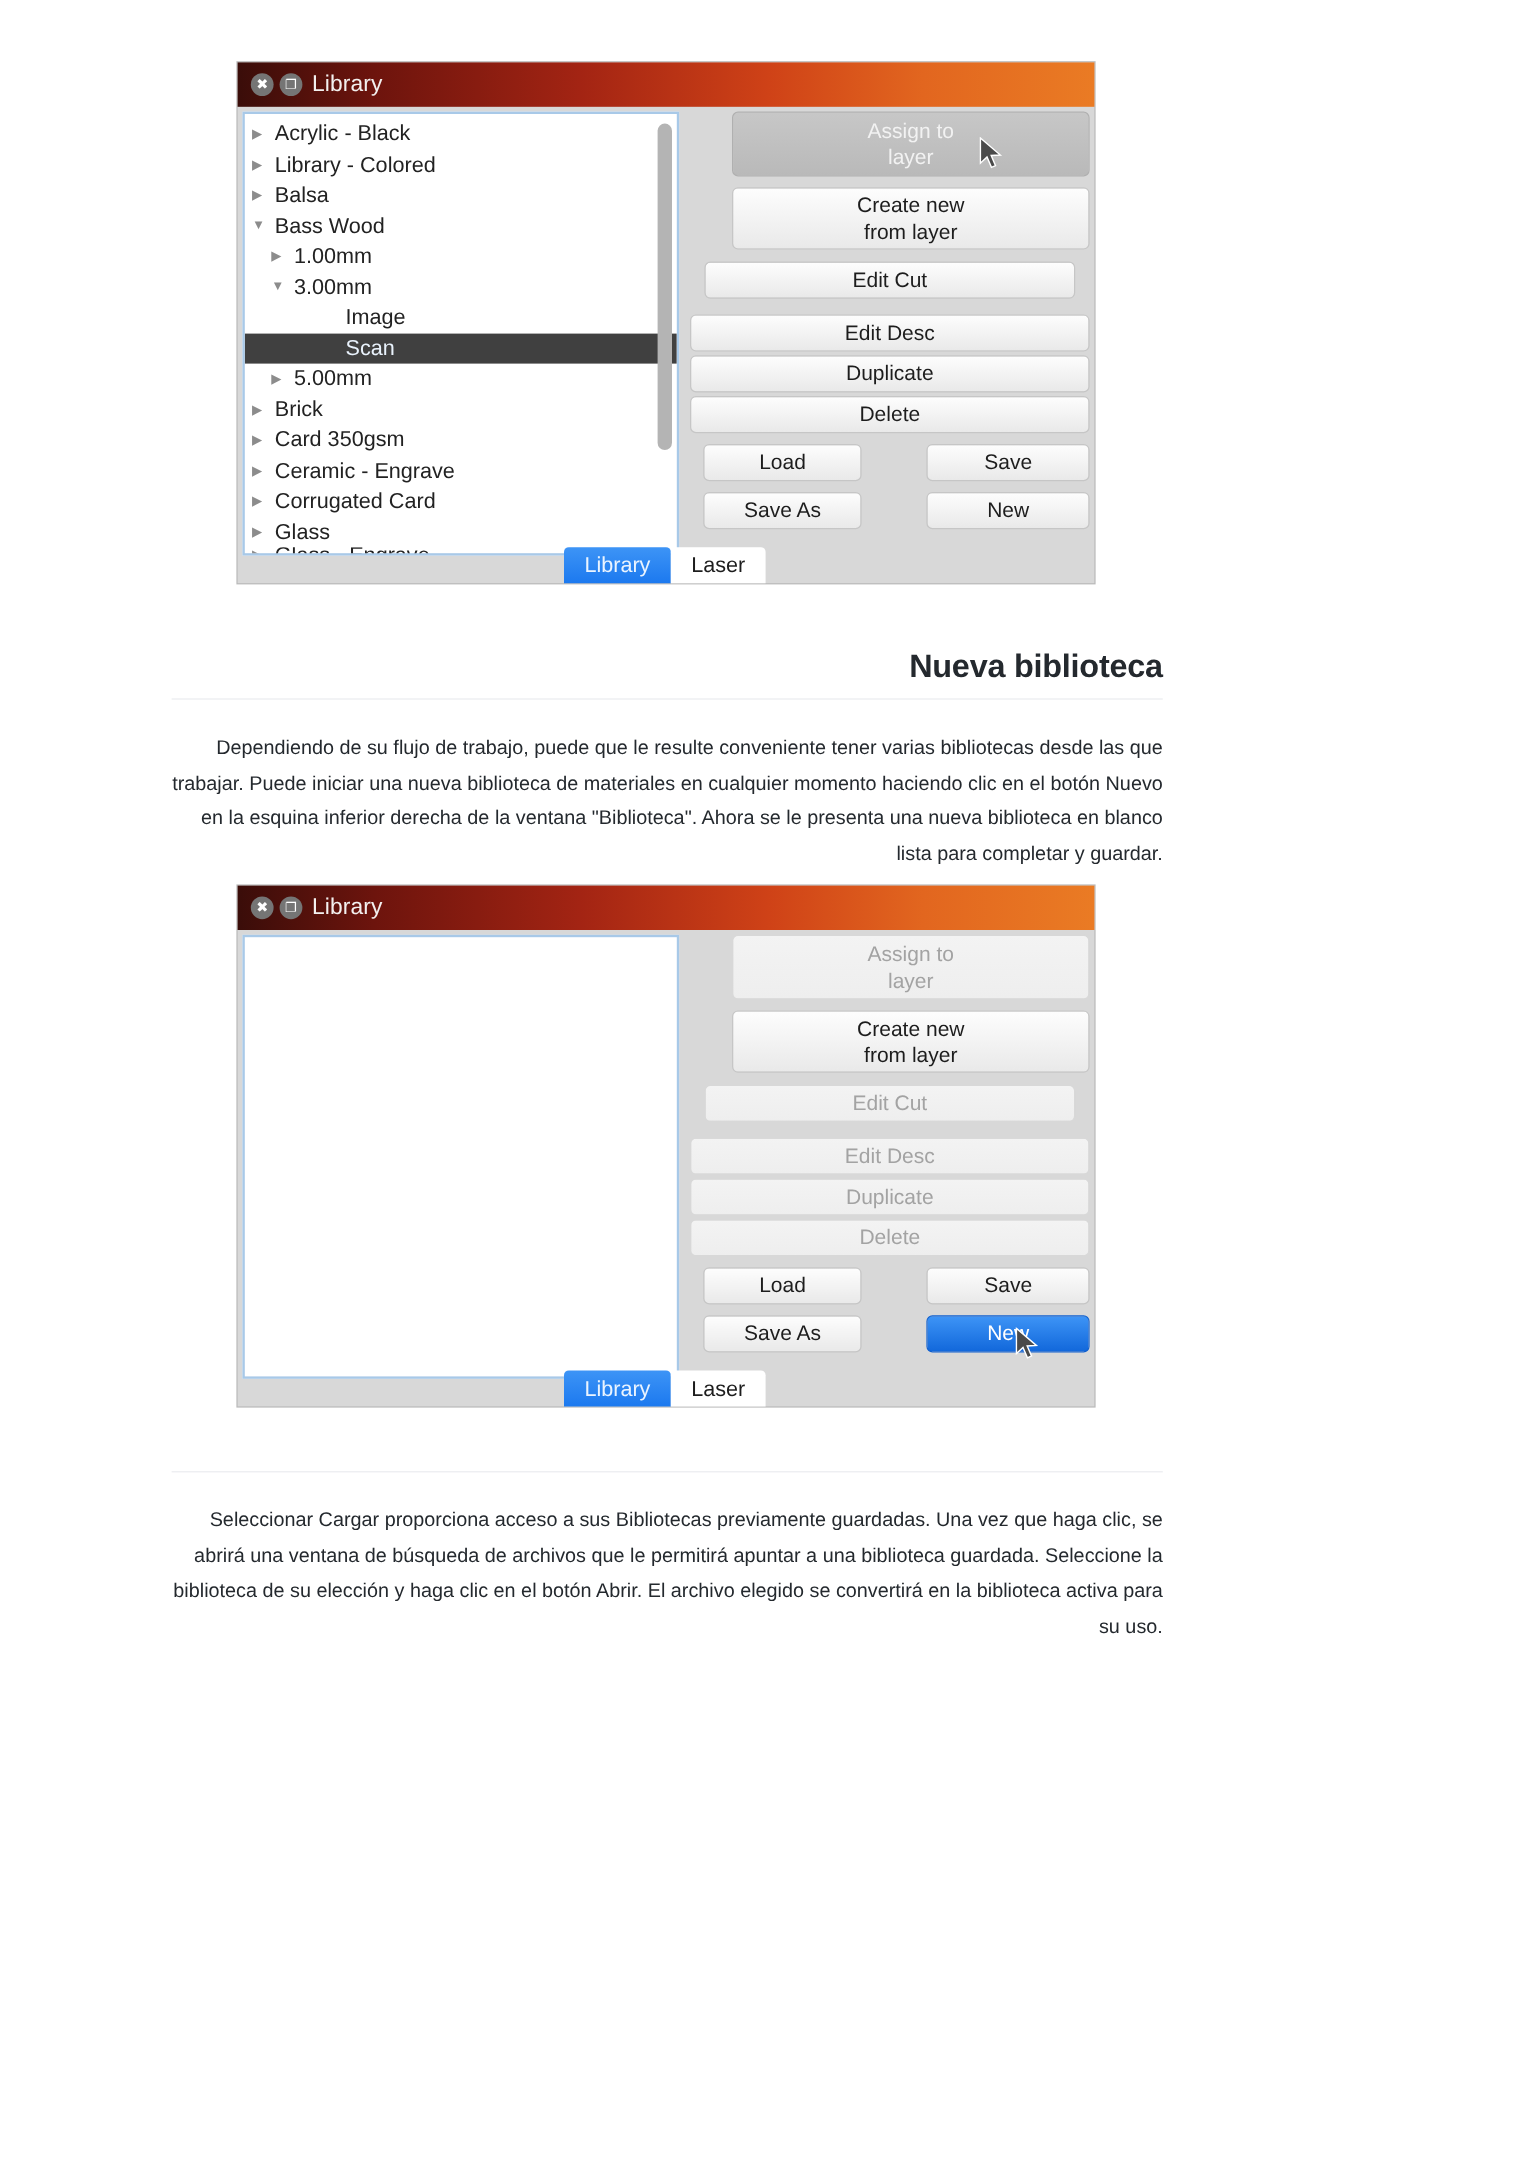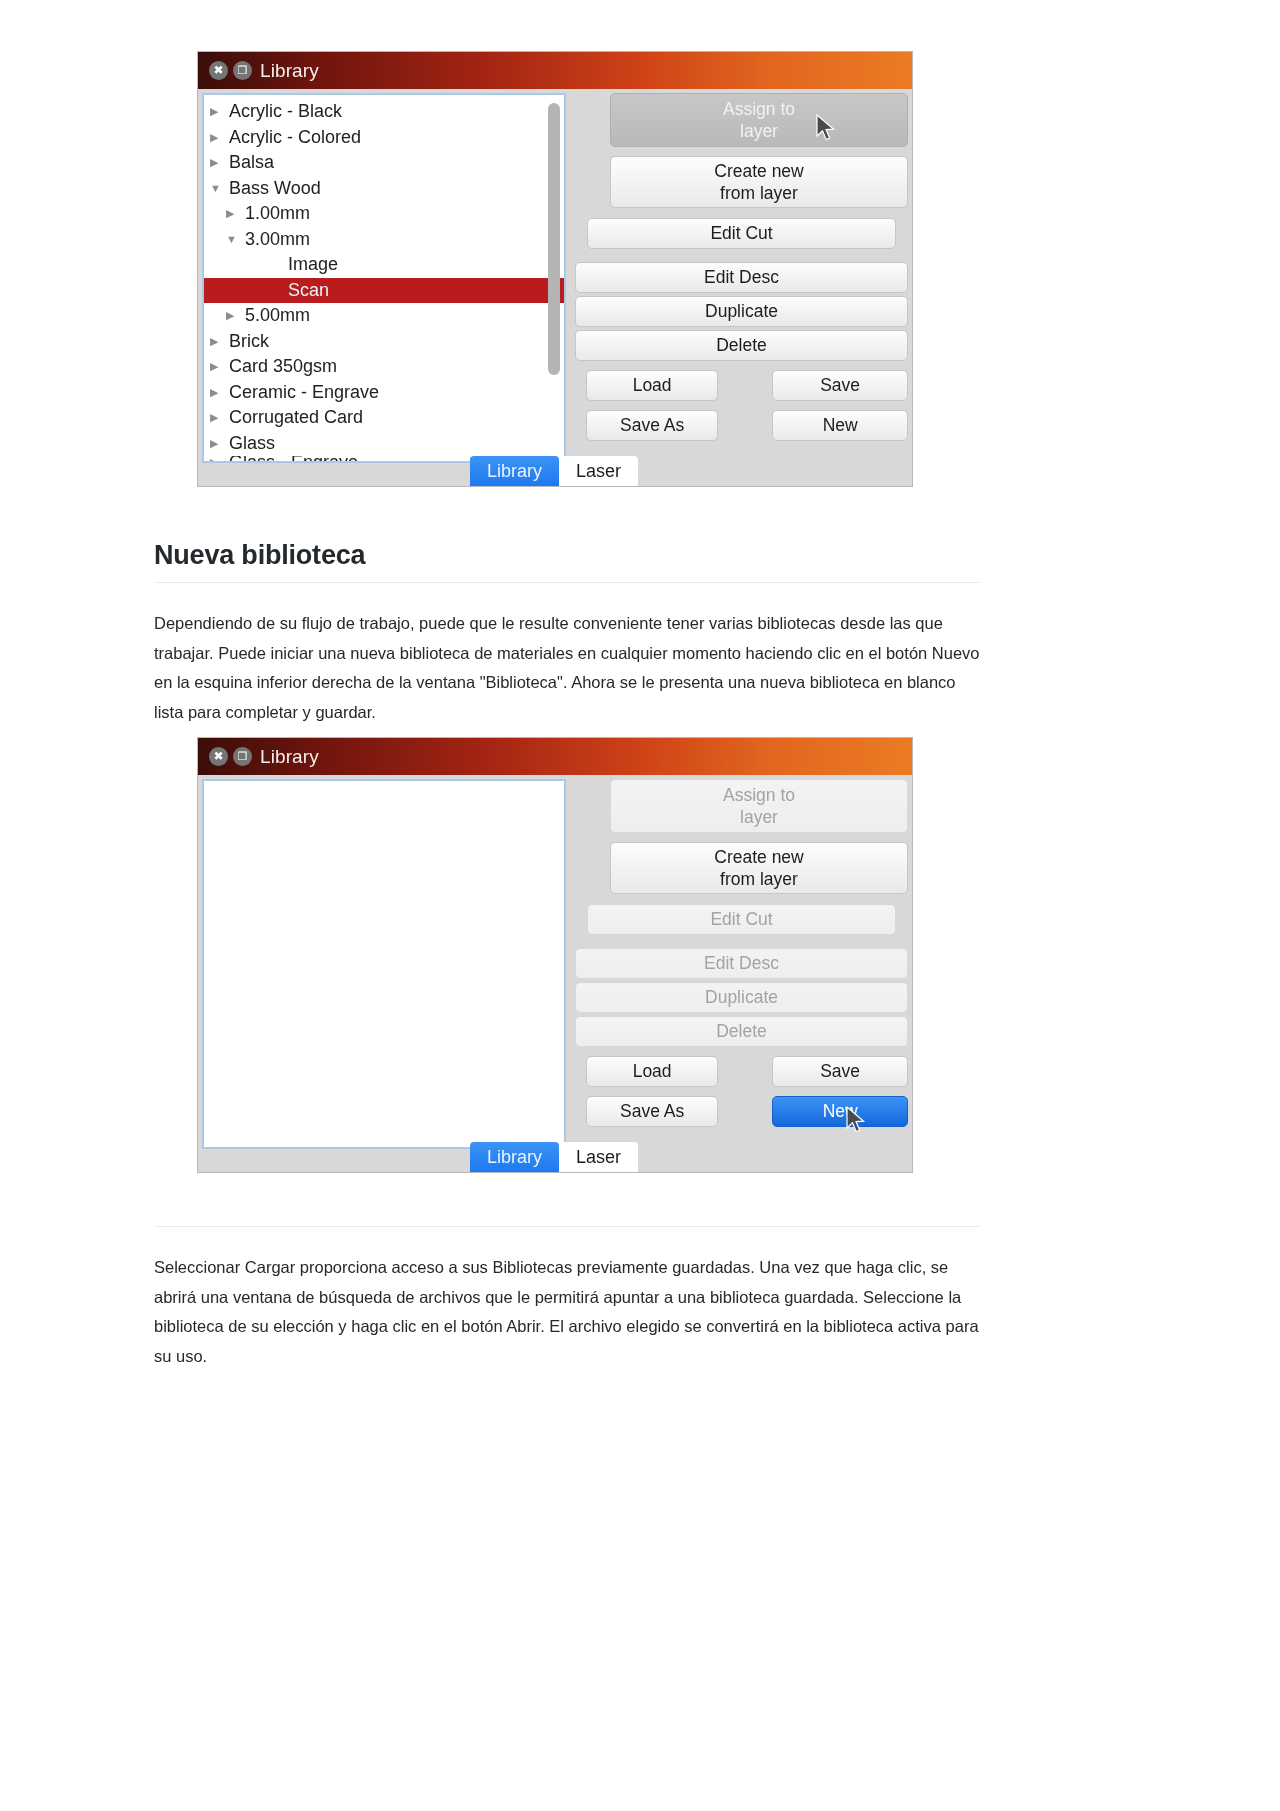--- a/index.html
+++ b/index.html
@@ -17,22 +17,23 @@
   .page {
     position: relative;
     width: 1280px;
     height: 1811px;
     background: #ffffff;
   }
 
   
   .article {
     position: absolute;
-    left: 154px;
+    left: 143px;
     width: 826px;
+    text-align: right;
   }
   h2.section-title {
     font-family: "Liberation Sans", sans-serif;
     font-size: 27px;
     font-weight: bold;
     color: #24292e;
     margin: 0;
     padding: 0 0 11px 0;
     letter-spacing: -0.2px;
   }
@@ -108,21 +109,21 @@
     display: flex;
     align-items: center;
     height: 25.5px;
     font-size: 18px;
     color: #222222;
     padding-left: 6px;
     font-family: "Liberation Sans", sans-serif;
     white-space: nowrap;
   }
   .tree-row.selected {
-    background: #b91c1c;
+    background: #404040;
     color: #e9f2fc;
   }
   .tw {
     width: 19px;
     display: inline-block;
     color: #8c8c8c;
     font-size: 11px;
     flex: 0 0 19px;
     text-align: left;
   }
@@ -222,21 +223,21 @@
     </div>
     <div class="libbody">
       <div class="treepanel" style="width:365px; height:370px;">
         <div class="tree" id="tree1">
             <div class="tree-row lvl1">
               <span class="tw">▶</span>
               <span>Acrylic - Black</span>
             </div>
             <div class="tree-row lvl1">
               <span class="tw">▶</span>
-              <span>Acrylic - Colored</span>
+              <span>Library - Colored</span>
             </div>
             <div class="tree-row lvl1">
               <span class="tw">▶</span>
               <span>Balsa</span>
             </div>
             <div class="tree-row lvl1">
               <span class="tw">▼</span>
               <span>Bass Wood</span>
             </div>
             <div class="tree-row lvl2">

